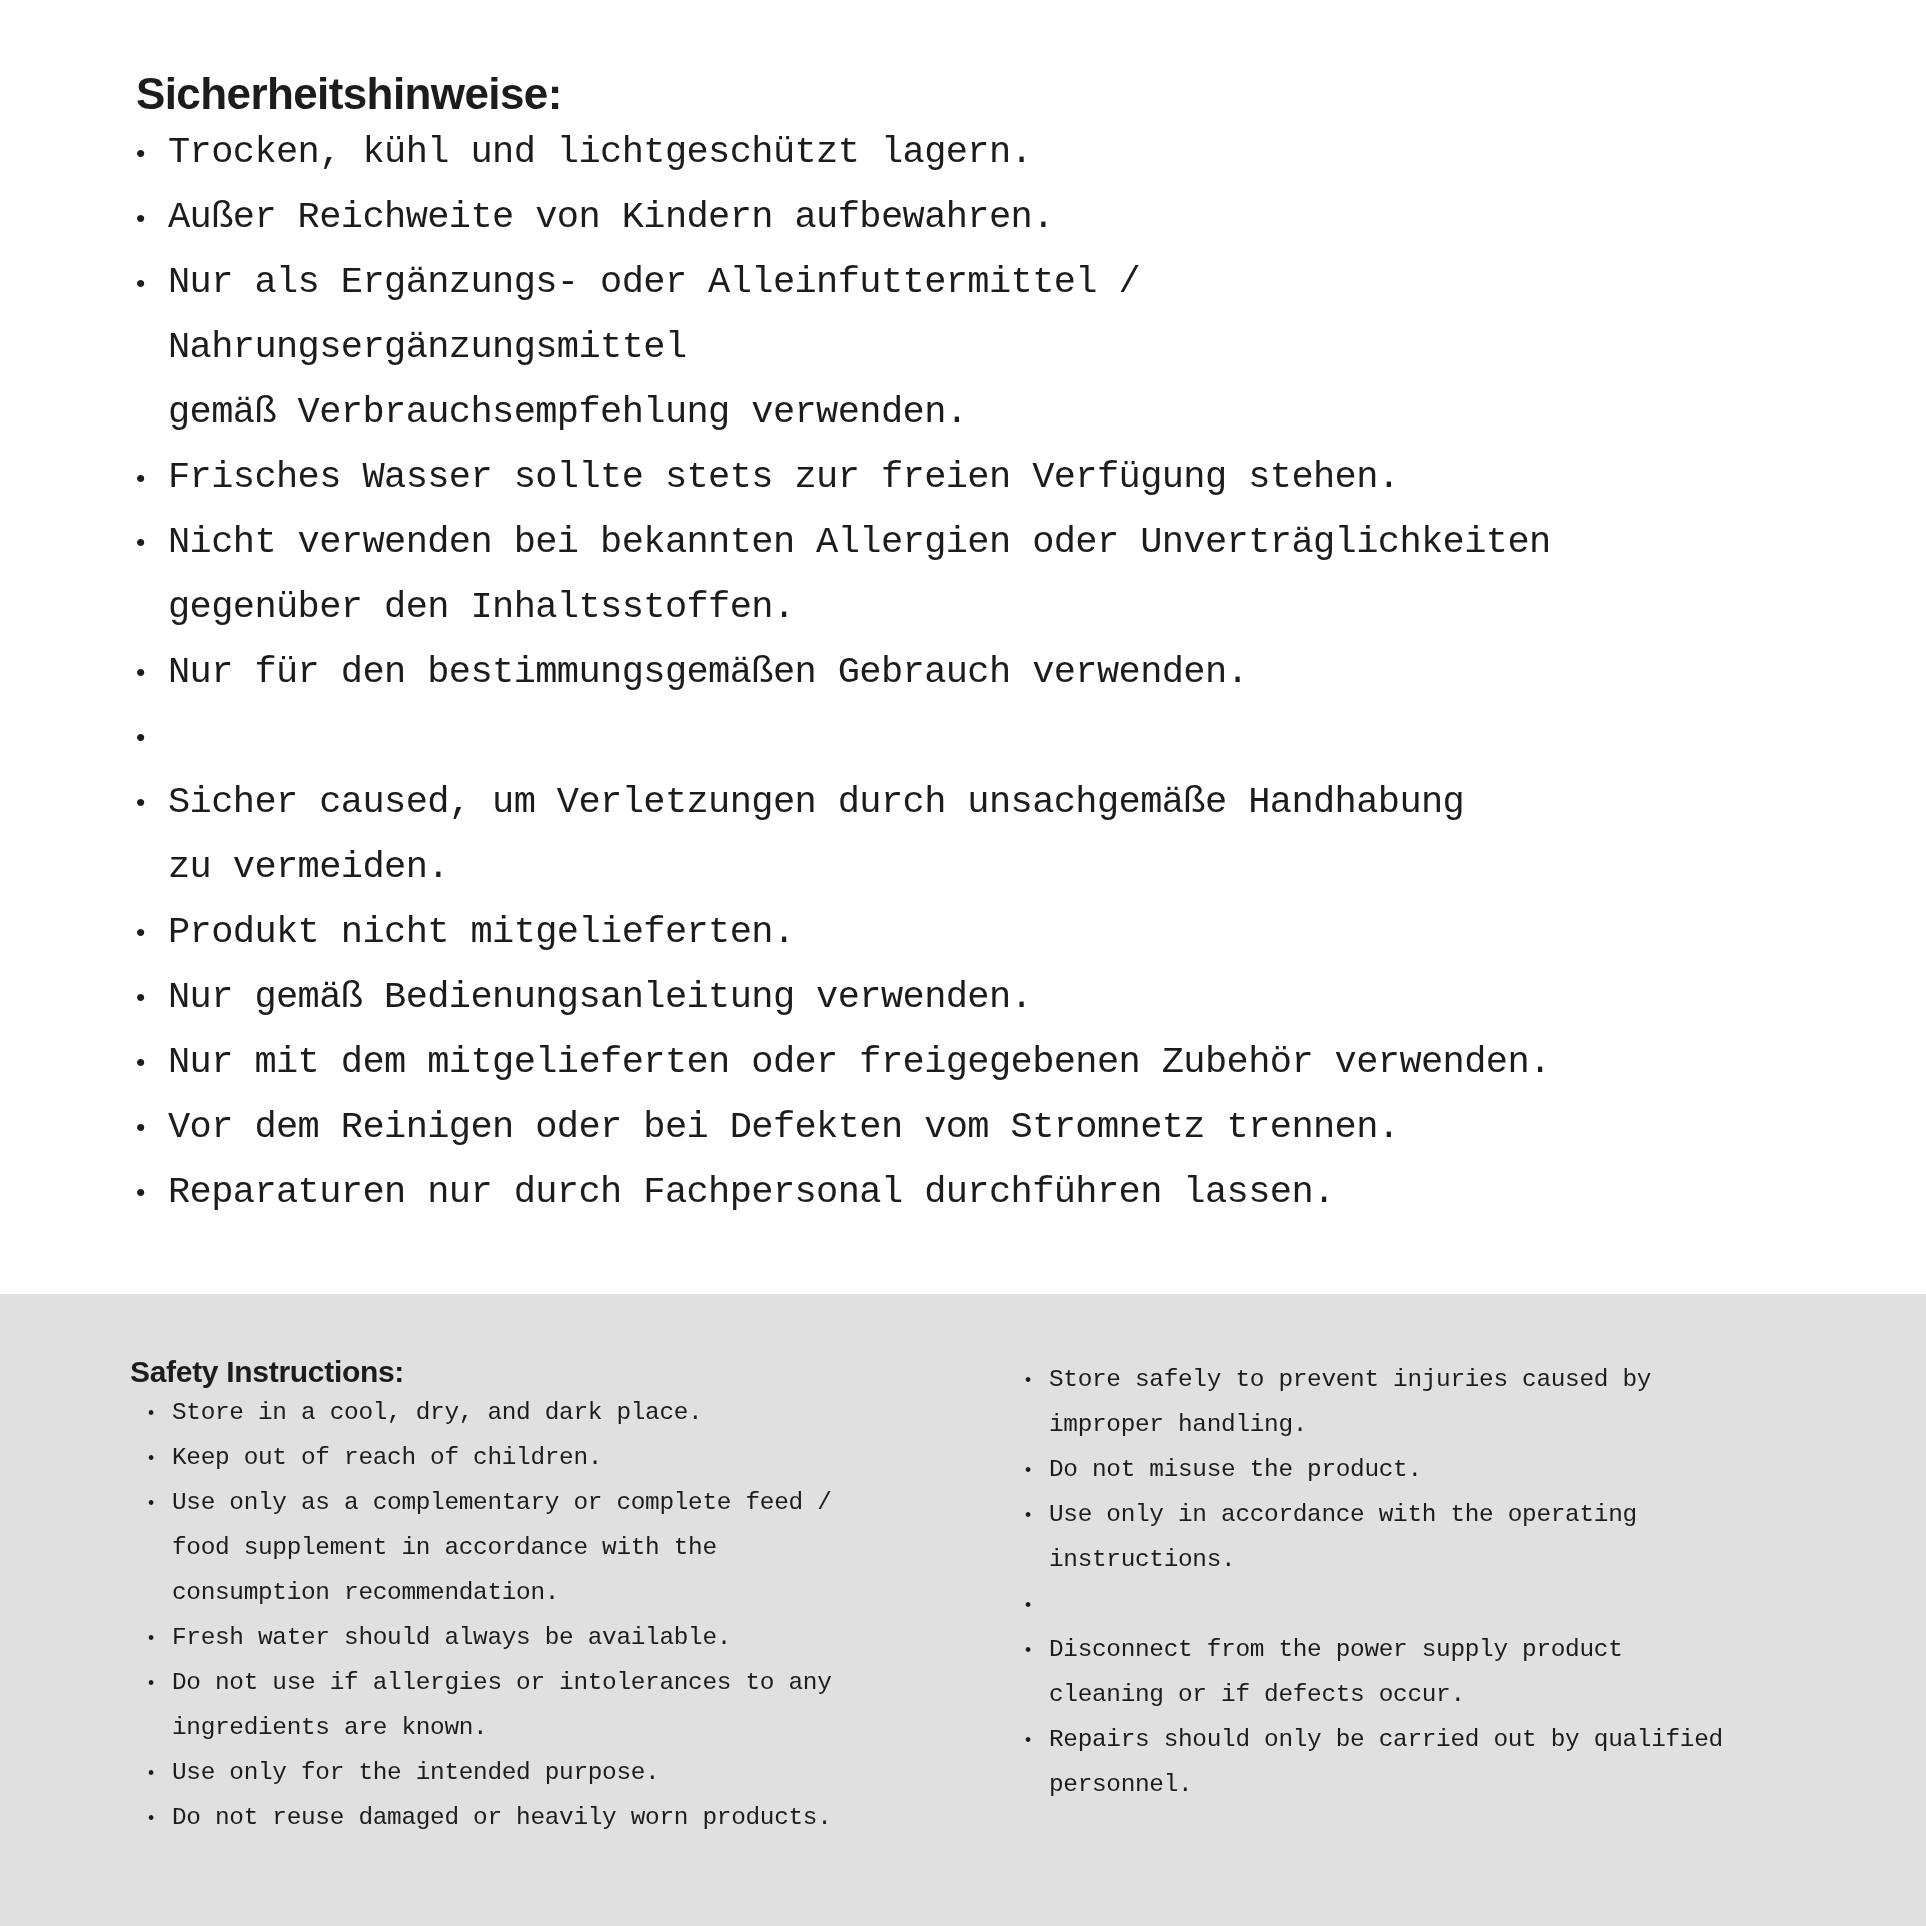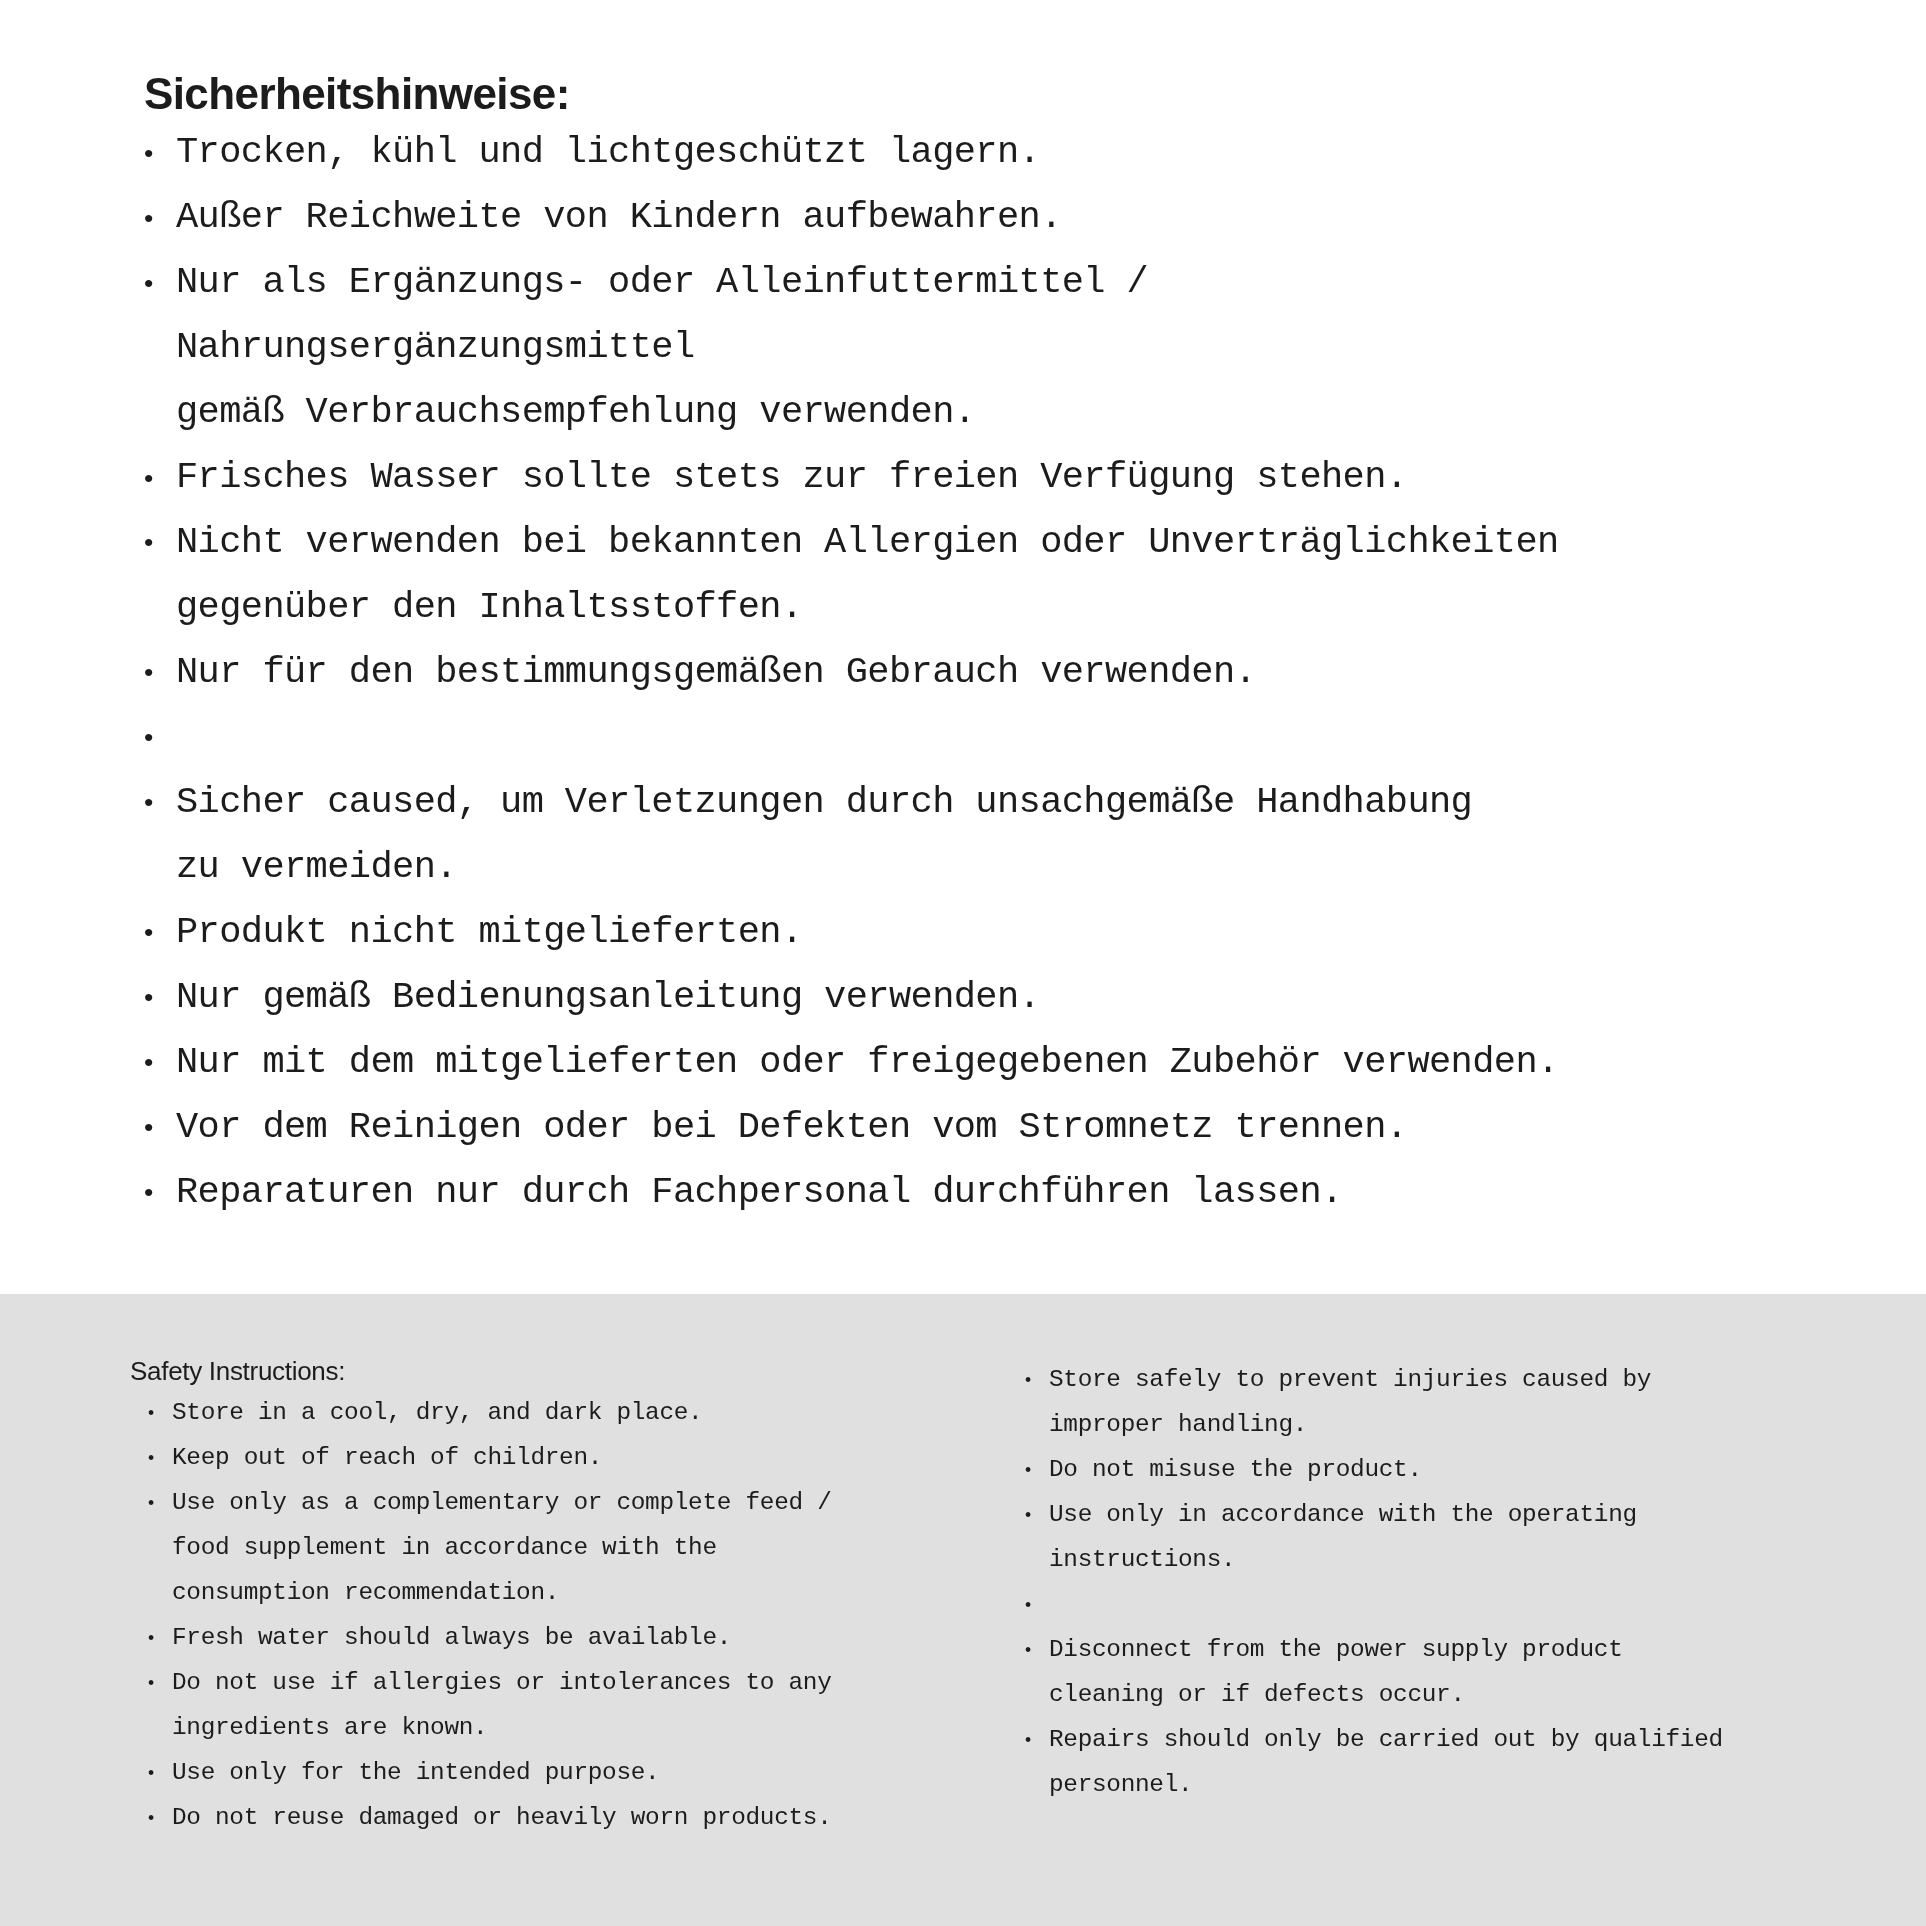--- a/index.html
+++ b/index.html
@@ -19,21 +19,20 @@
     background: #ffffff;
   }
   
   .de-section {
     position: absolute;
     left: 0; top: 0;
     width: 1657px; height: 1294px;
     background: #ffffff;
     box-sizing: border-box;
     padding: 69px 77px 0 136px;
-    margin-left: 8px;
   }
   .de-title {
     margin: 0;
     font-size: 44px;
     font-weight: 700;
     letter-spacing: -0.6px;
     line-height: 1.15;
   }
   ul.bullet-list {
     list-style: none;
@@ -70,22 +69,22 @@
     left: 130px; top: 63px;
     width: 860px;
   }
   .en-col-right {
     position: absolute;
     left: 1025px; top: 63px;
     width: 841px;
   }
   .en-title {
     margin: 0;
-    font-size: 26px;
-    font-weight: 400;
+    font-size: 30px;
+    font-weight: 700;
     letter-spacing: -0.3px;
     line-height: 29.5px;
   }
   .en-list {
     font-size: 24.4px;
     line-height: 45px;
     letter-spacing: -0.3px;
   }
   .en-col-left .en-list {
     margin-top: 3.9px;

